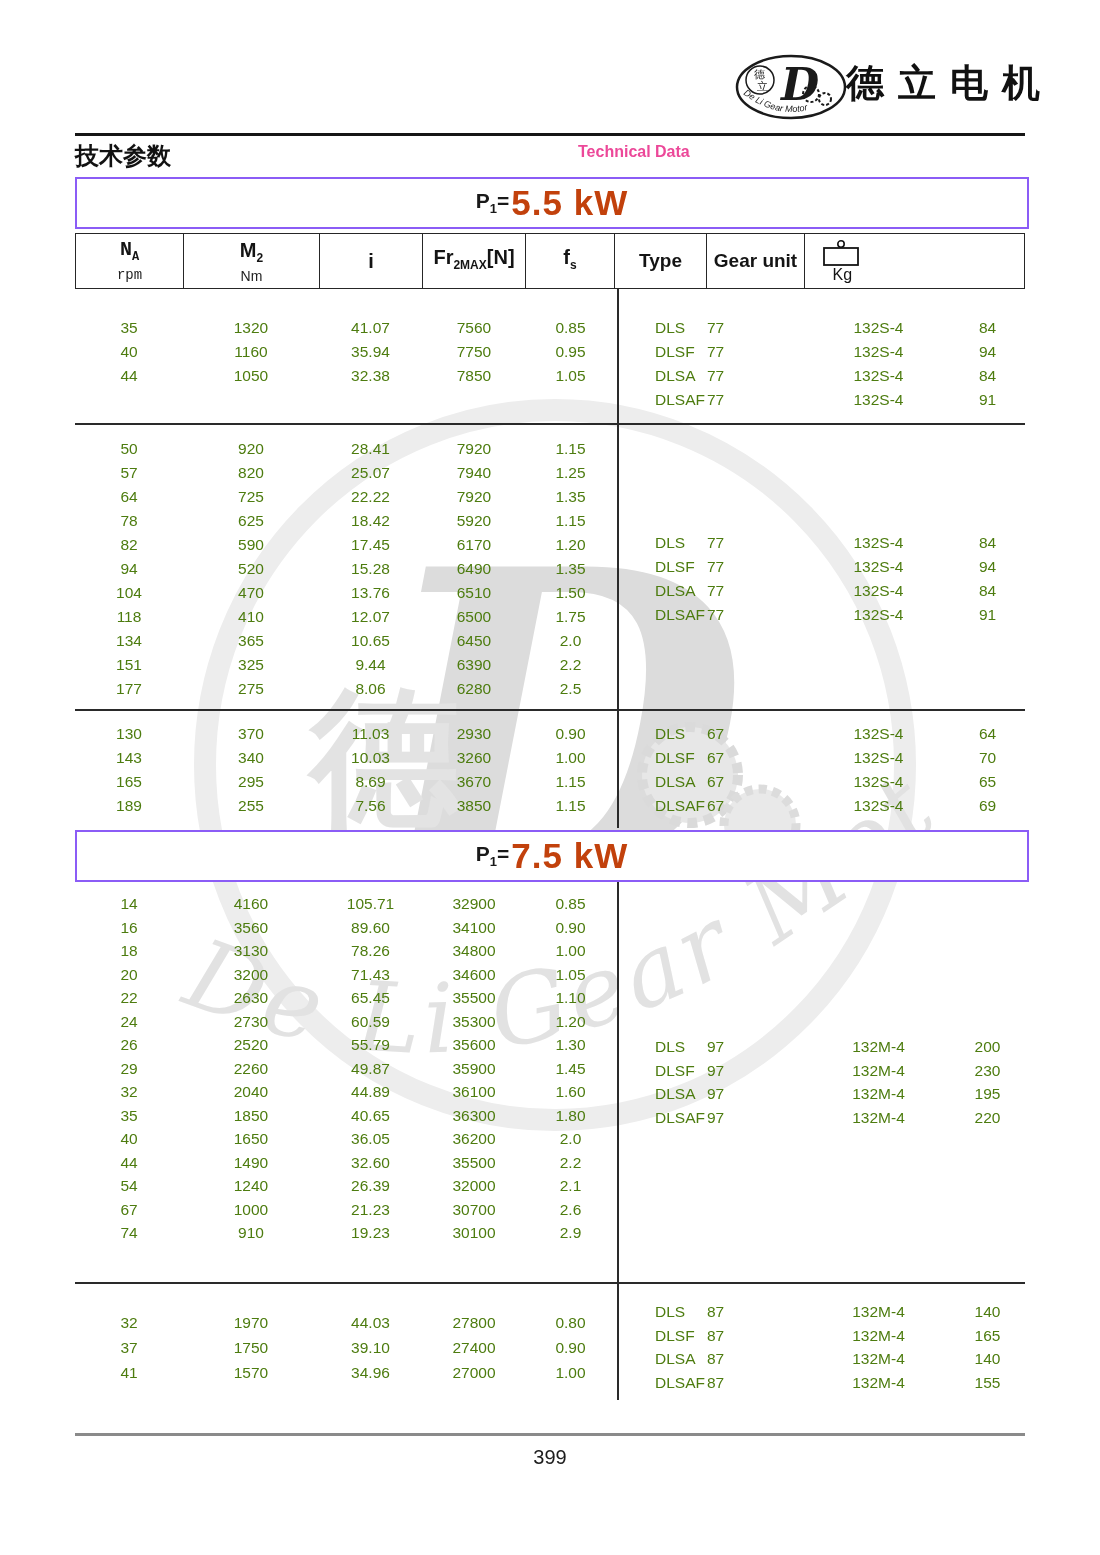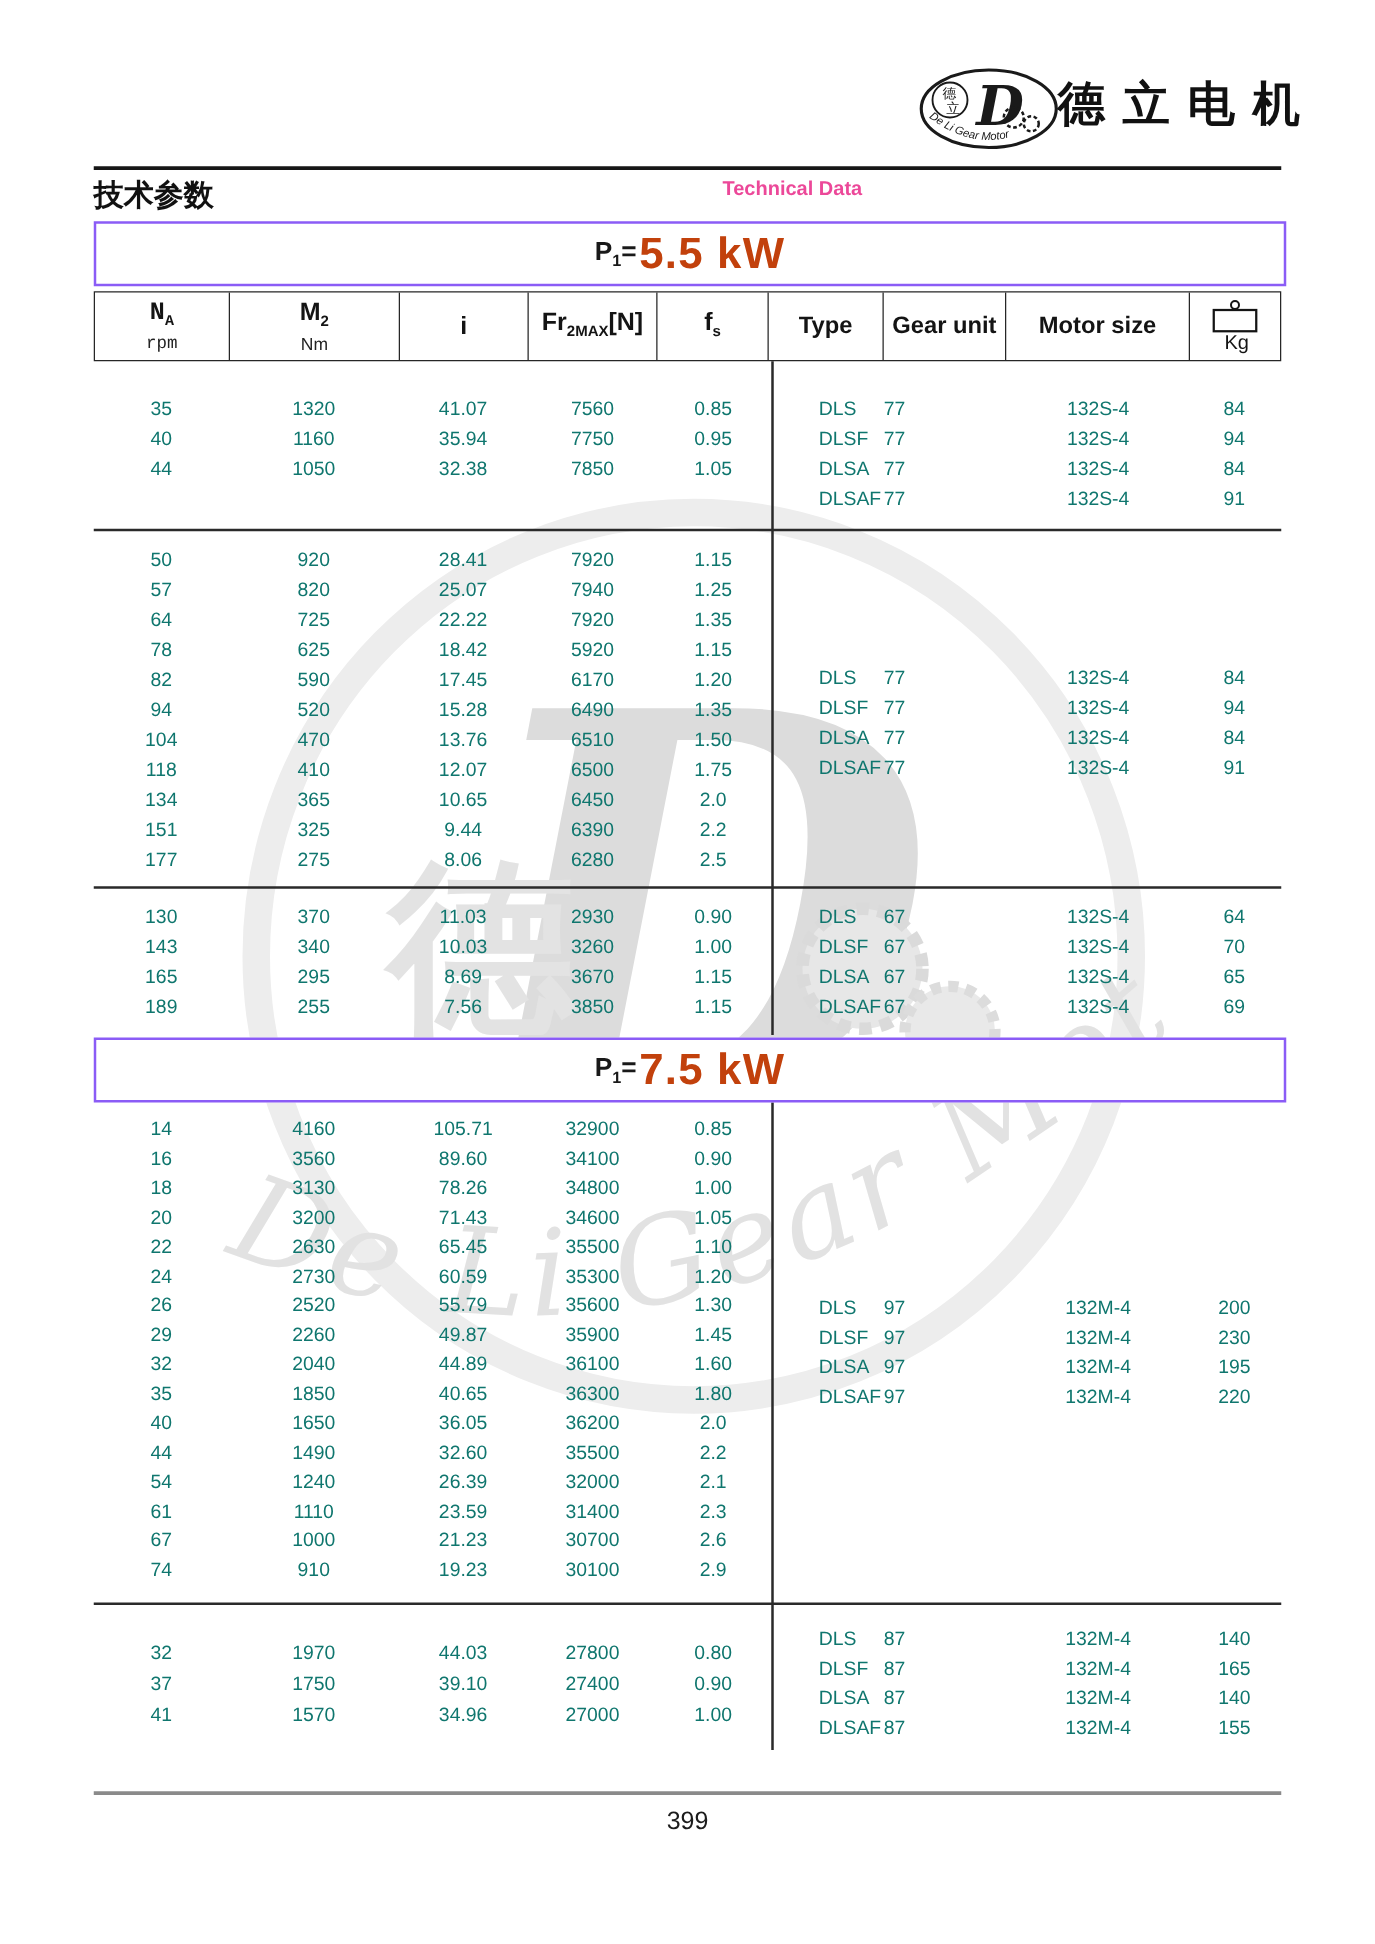--- a/index.html
+++ b/index.html
@@ -37,21 +37,21 @@
   .h-main{font-size:20px;font-weight:bold;color:#141414;line-height:22px;}
   .h-main sub{font-size:12px;font-weight:bold;}
   .h-unit{font-size:14px;color:#222;line-height:15px;}
   .th-kg-stack{display:flex;flex-direction:column;align-items:center;justify-content:center;}
   .kg-label{font-size:16px;color:#141414;line-height:16px;align-self:flex-start;margin-left:12px;}
   
   .vline{width:1.5px;background:#2a2a2a;left:617px;}
   .hsep{left:75px;width:950px;height:1.5px;background:#2a2a2a;}
   .bottom-rule{left:75px;top:1433px;width:950px;height:3px;background:#8a8a8a;}
   
-  .rows{font-size:15.5px;color:#0f766e;}
+  .rows{font-size:15.5px;color:#4d7c0f;}
   .trow{display:flex;white-space:nowrap;}
   .lh24 .trow{height:24px;line-height:24px;}
   .lh235 .trow{height:23.5px;line-height:23.5px;}
   .lh25 .trow{height:25px;line-height:25px;}
   .left-c0{display:inline-block;width:108px;text-align:center;}
   .left-c1{display:inline-block;width:136px;text-align:center;}
   .left-c2{display:inline-block;width:103px;text-align:center;}
   .left-c3{display:inline-block;width:104px;text-align:center;}
   .left-c4{display:inline-block;width:89px;text-align:center;}
   .right-c0{display:inline-block;width:90px;padding-left:38px;box-sizing:border-box;text-align:left;}
@@ -124,23 +124,20 @@
       </div>
       <div class="th" style="width:89px;">
         <div class="h-main"><span>f</span><sub>s</sub></div>
       </div>
       <div class="th" style="width:92px;">
         <div class="h-main" style="font-size:19px;">Type</div>
       </div>
       <div class="th" style="width:98px;">
         <div class="h-main" style="font-size:19px;">Gear unit</div>
       </div>
-      <div class="th" style="width:147px;">
-        <div class="h-main" style="font-size:19px;">Motor size</div>
-      </div>
       <div class="th" style="width:71px;">
         <div class="th-kg-stack">
           <svg width="40" height="27" viewBox="0 0 40 27">
             <circle cx="20" cy="4" r="3.2" fill="none" stroke="#141414" stroke-width="1.6"></circle>
             <rect x="3" y="8" width="34" height="17" fill="none" stroke="#141414" stroke-width="1.8"></rect>
           </svg>
           <div class="kg-label">Kg</div>
         </div>
       </div>
     </div>
@@ -456,27 +453,20 @@
           <span class="left-c4">2.2</span>
         </div>
         <div class="trow">
           <span class="left-c0">54</span>
           <span class="left-c1">1240</span>
           <span class="left-c2">26.39</span>
           <span class="left-c3">32000</span>
           <span class="left-c4">2.1</span>
         </div>
         <div class="trow">
-          <span class="left-c0">61</span>
-          <span class="left-c1">1110</span>
-          <span class="left-c2">23.59</span>
-          <span class="left-c3">31400</span>
-          <span class="left-c4">2.3</span>
-        </div>
-        <div class="trow">
           <span class="left-c0">67</span>
           <span class="left-c1">1000</span>
           <span class="left-c2">21.23</span>
           <span class="left-c3">30700</span>
           <span class="left-c4">2.6</span>
         </div>
         <div class="trow">
           <span class="left-c0">74</span>
           <span class="left-c1">910</span>
           <span class="left-c2">19.23</span>

